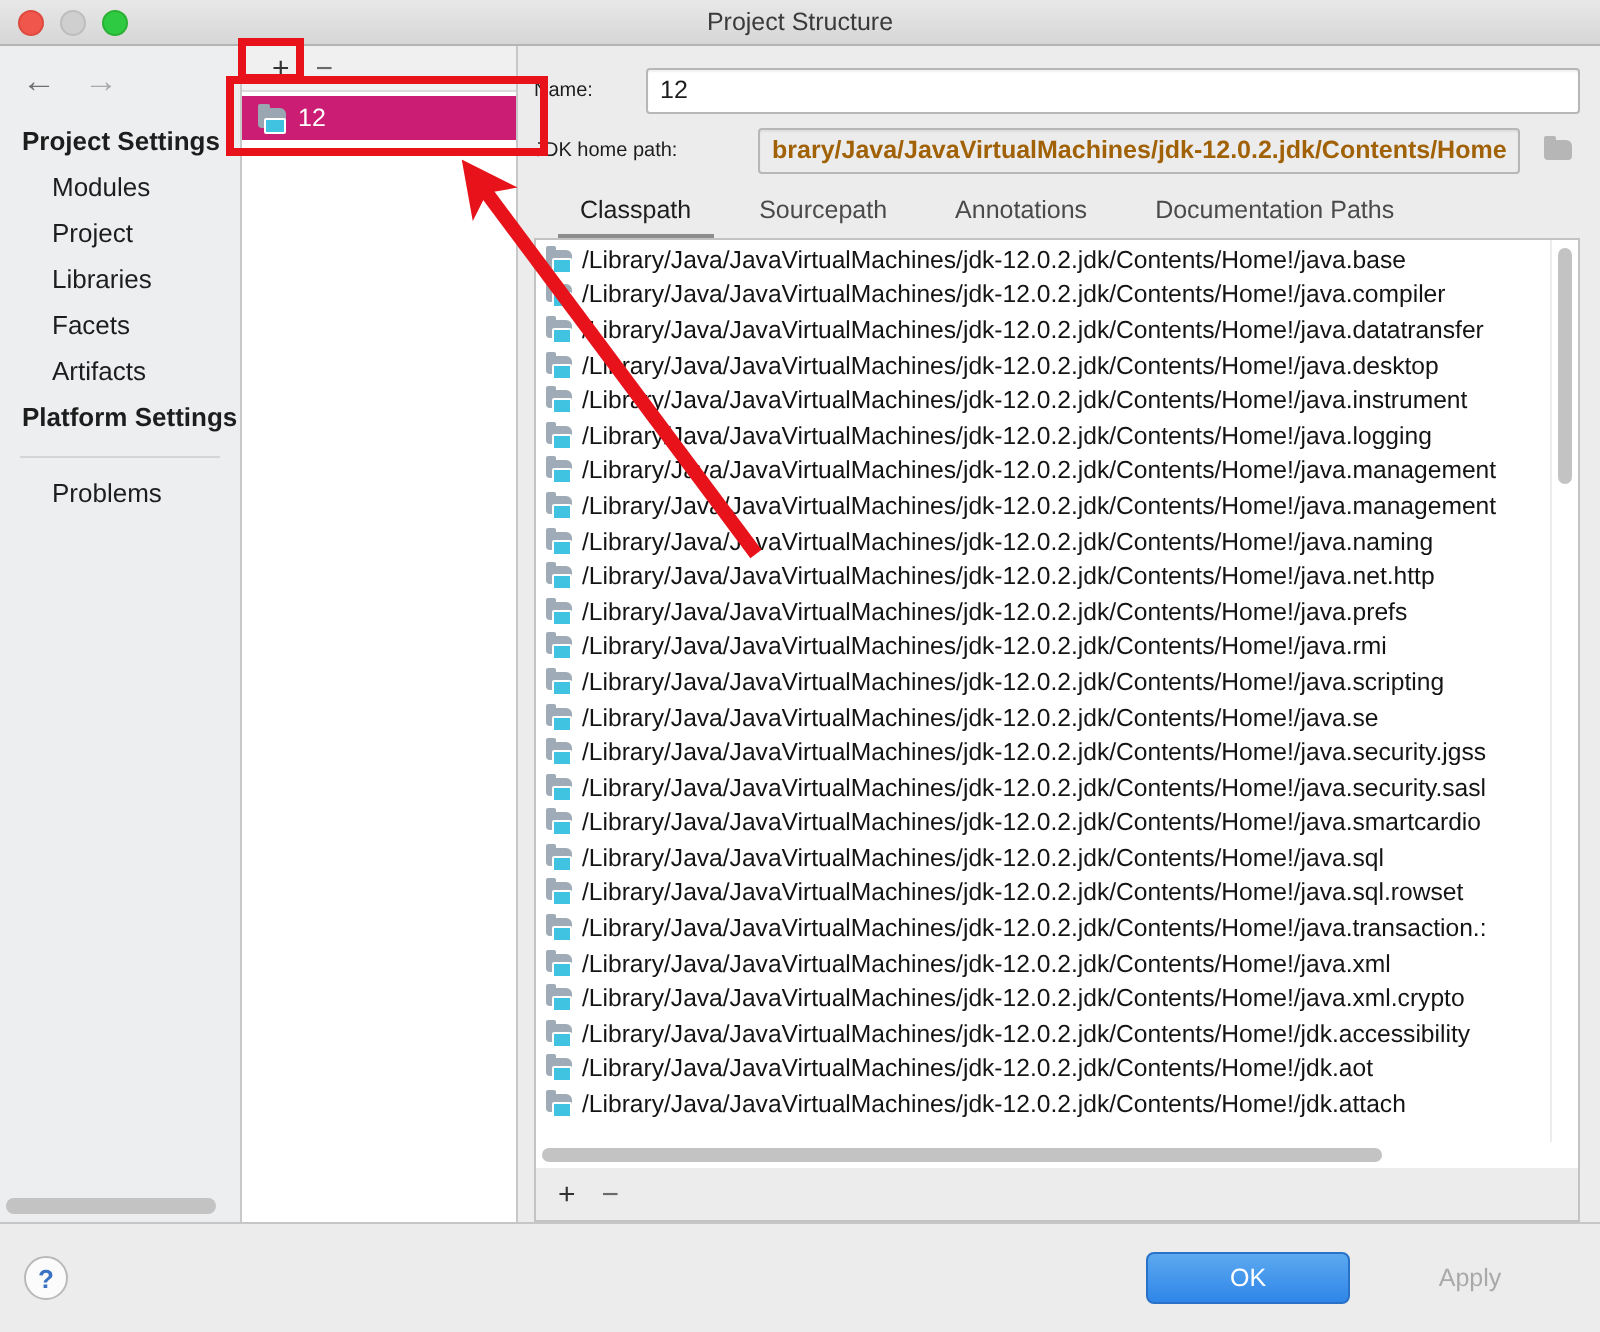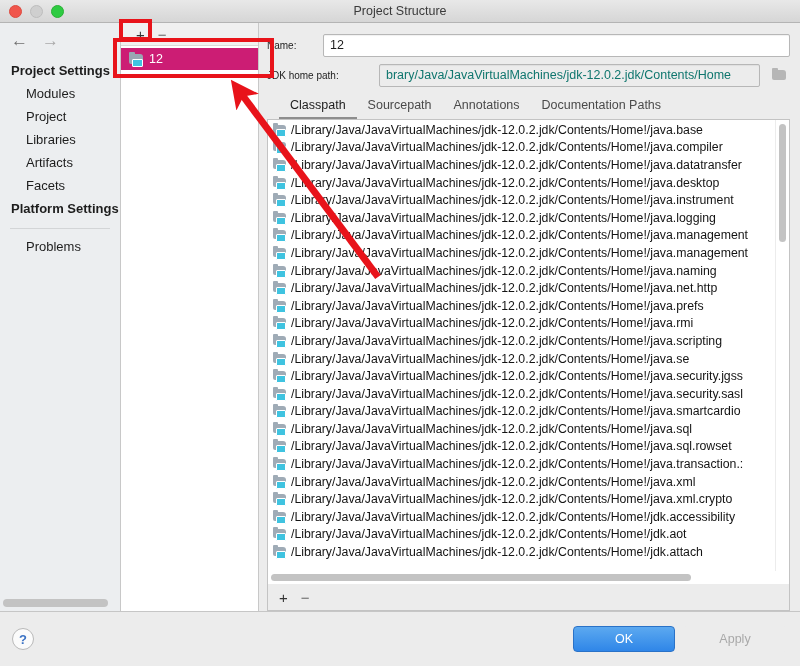--- a/index.html
+++ b/index.html
@@ -214,21 +214,22 @@
     color: #1d1d1d;
     display: flex;
     align-items: center;
     padding: 0 6px;
     box-shadow: inset 0 1px 1px rgba(0,0,0,.06);
     overflow: hidden;
     white-space: nowrap;
   }
   .text-input.readonly {
     background: #ececec;
-    color: #0f766e;
+    color: #a16207;
+    font-weight: bold;
   }
   .browse-btn {
     width: 22px; height: 21px;
     display: flex; align-items: center; justify-content: center;
     flex: none;
   }
   .browse-btn .folder2 {
     width: 14px; height: 10px;
     background: #b6b6b6;
     border-radius: 1px 3px 2px 2px;
@@ -239,21 +240,21 @@
     position: absolute; left: 0; top: -2px;
     width: 6px; height: 3px;
     background: #b6b6b6;
     border-radius: 1px 1px 0 0;
   }
 
   
   .tabs {
     display: flex;
     align-items: flex-end;
-    gap: 0;
+    gap: 12px;
     height: 26px;
     margin-top: 3px;
     padding-left: 12px;
   }
   .tab {
     font-size: 12.5px;
     color: #4a4a4a;
     padding: 0 11px 5px 11px;
     border-bottom: 2px solid transparent;
     white-space: nowrap;
@@ -442,22 +443,22 @@
     <div class="leftnav">
       <div class="navbar-row">
         <span class="navarrow">←</span>
         <span class="navarrow fwd">→</span>
       </div>
       <div class="nav-list">
         <div class="nav-group">Project Settings</div>
         <div class="nav-item">Modules</div>
         <div class="nav-item">Project</div>
         <div class="nav-item">Libraries</div>
+        <div class="nav-item">Facets</div>
         <div class="nav-item">Artifacts</div>
-        <div class="nav-item">Facets</div>
         <div class="nav-group">Platform Settings</div>
         <div class="nav-sep"></div>
         <div class="nav-item">Problems</div>
       </div>
       <div class="hscroll-left"></div>
     </div>
 
     <div class="sdkcol">
       <div class="sdk-toolbar">
         <span class="tb-btn">+</span>

